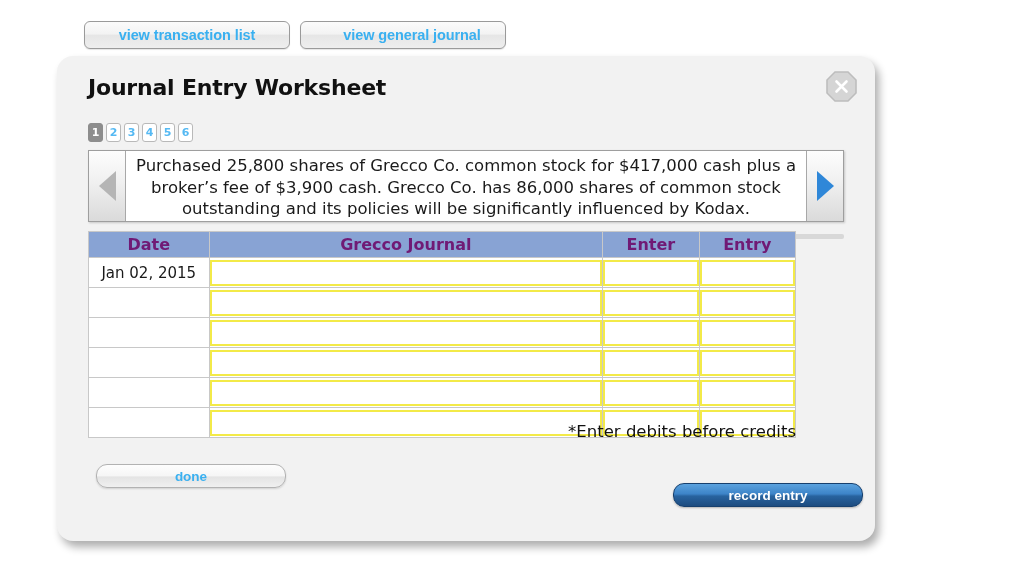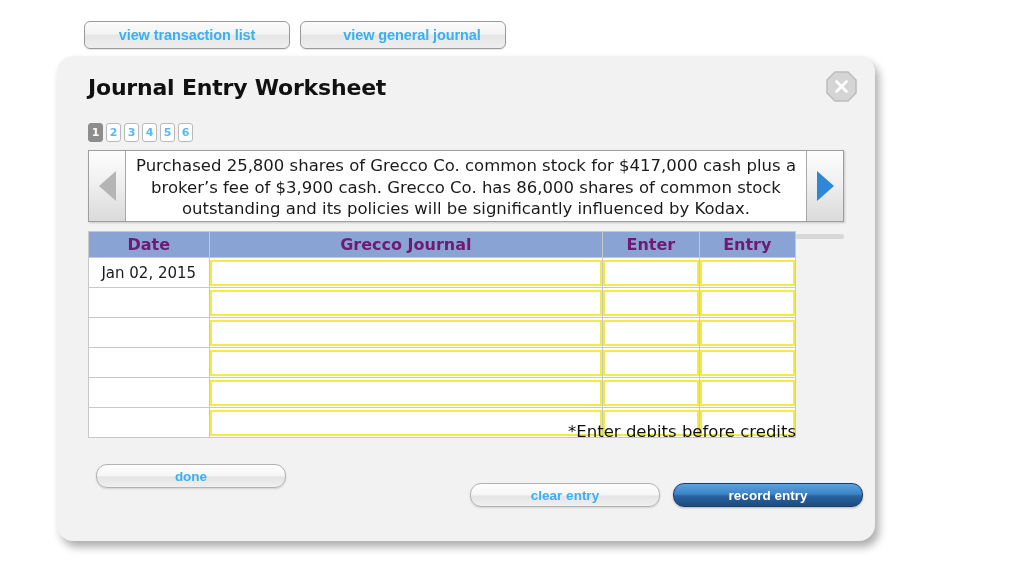--- a/index.html
+++ b/index.html
@@ -351,17 +351,16 @@
             <td class="cell-pad">
               <input type="text" class="ifield" style="">
             </td>
           </tr>
         </tbody>
     </table>
 
     <div id="note">*Enter debits before credits</div>
 
     <button id="btn-done" class="foot-btn foot-light">done</button>
-    <button id="btn-clear-entry" class="foot-btn foot-light">clear entry</button>
     <button id="btn-record-entry" class="foot-btn">record entry</button>
 
   </div>
 </div>
 
 </body></html>

